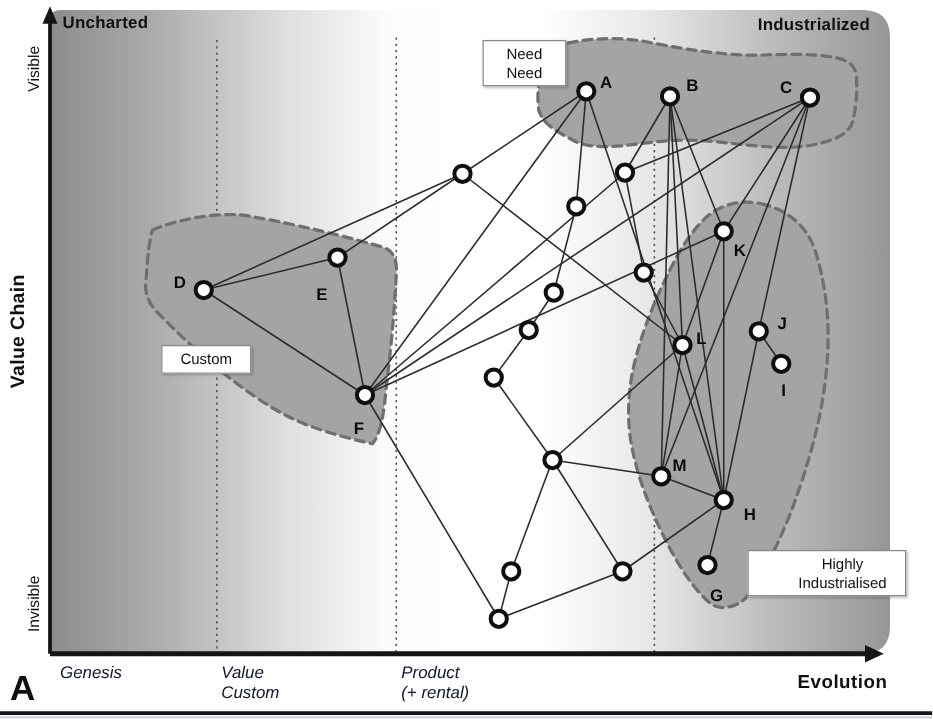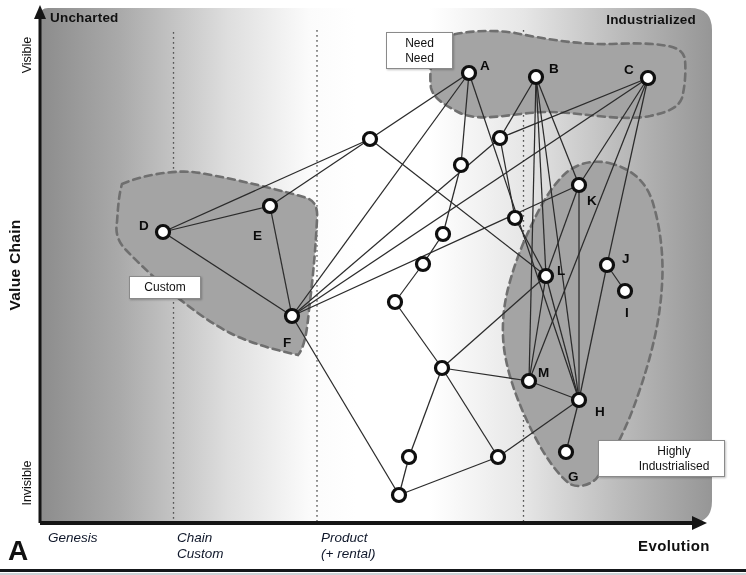--- a/index.html
+++ b/index.html
@@ -147,21 +147,21 @@
 
   <div class="vlabel axis-cap" style="left:27px;top:55px;">Visible</div>
   <div class="vlabel axis-cap" style="left:27px;top:483px;">Invisible</div>
   <div class="vlabel value-chain" style="left:15px;top:265px;">Value Chain</div>
 
   <div class="lbl stage-lbl" style="left:48px;top:530px;">
     <div>Genesis</div>
     <div></div>
   </div>
   <div class="lbl stage-lbl" style="left:177px;top:530px;">
-    <div>Chain</div>
+    <div>Value</div>
     <div>Custom</div>
   </div>
   <div class="lbl stage-lbl" style="left:321px;top:530px;">
     <div>Product</div>
     <div>(+ rental)</div>
   </div>
   <div class="lbl evolution" style="left:638px;top:537px;">Evolution</div>
 
   <div class="lbl figure-letter" style="left:8px;top:537px;">A</div>
 

